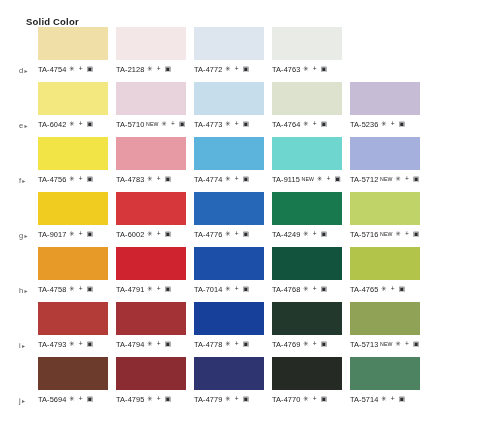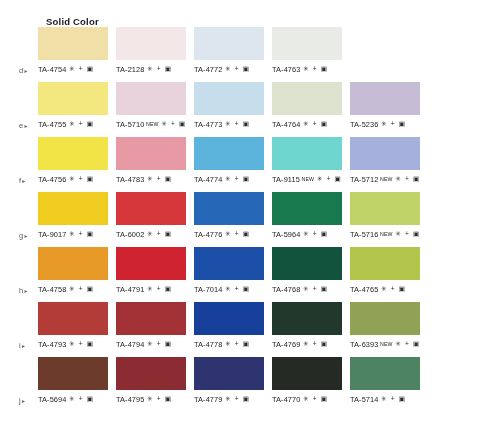--- a/index.html
+++ b/index.html
@@ -14,21 +14,21 @@
     overflow: hidden;
   }
   .page {
     position: relative;
     width: 480px;
     height: 432px;
     background: #ffffff;
   }
   .section-title {
     position: absolute;
-    left: 46px;
+    left: 26px;
     top: 16px;
     font-size: 9.5px;
     font-weight: bold;
     color: #1d1d1f;
     letter-spacing: 0.2px;
   }
   .grid {
     position: absolute;
     left: 0;
     top: 27px;
@@ -143,21 +143,21 @@
             <div class="swatch" style="background: rgb(233, 235, 230);"></div>
             <div class="caption"><span class="code">TA-4763</span><span class="marks">✳ + ▣</span></div>
           </div>
         </div>
       </div>
       <div class="row">
         <div class="row-letter"><span>e</span><span class="arrow">▸</span></div>
         <div class="cells">
           <div class="cell" style="left: 0px;">
             <div class="swatch" style="background: rgb(243, 232, 127);"></div>
-            <div class="caption"><span class="code">TA-4755</span><span class="marks">✳ + ▣</span></div>
+            <div class="caption"><span class="code">TA-6042</span><span class="marks">✳ + ▣</span></div>
           </div>
           <div class="cell" style="left: 78px;">
             <div class="swatch" style="background: rgb(232, 211, 220);"></div>
             <div class="caption"><span class="code">TA-5710</span><span class="new-tag">NEW</span><span class="marks">✳ + ▣</span></div>
           </div>
           <div class="cell" style="left: 156px;">
             <div class="swatch" style="background: rgb(198, 221, 235);"></div>
             <div class="caption"><span class="code">TA-4773</span><span class="marks">✳ + ▣</span></div>
           </div>
           <div class="cell" style="left: 234px;">
@@ -207,21 +207,21 @@
             <div class="swatch" style="background: rgb(214, 55, 58);"></div>
             <div class="caption"><span class="code">TA-6002</span><span class="marks">✳ + ▣</span></div>
           </div>
           <div class="cell" style="left: 156px;">
             <div class="swatch" style="background: rgb(38, 103, 184);"></div>
             <div class="caption"><span class="code">TA-4776</span><span class="marks">✳ + ▣</span></div>
             <div><span class="badge"><span class="badge-sq"></span><span>STAINPROOF</span></span></div>
           </div>
           <div class="cell" style="left: 234px;">
             <div class="swatch" style="background: rgb(24, 121, 78);"></div>
-            <div class="caption"><span class="code">TA-5964</span><span class="marks">✳ + ▣</span></div>
+            <div class="caption"><span class="code">TA-4249</span><span class="marks">✳ + ▣</span></div>
           </div>
           <div class="cell" style="left: 312px;">
             <div class="swatch" style="background: rgb(191, 211, 104);"></div>
             <div class="caption"><span class="code">TA-5716</span><span class="new-tag">NEW</span><span class="marks">✳ + ▣</span></div>
           </div>
         </div>
       </div>
       <div class="row">
         <div class="row-letter"><span>h</span><span class="arrow">▸</span></div>
         <div class="cells">
@@ -264,21 +264,21 @@
           <div class="cell" style="left: 156px;">
             <div class="swatch" style="background: rgb(23, 64, 154);"></div>
             <div class="caption"><span class="code">TA-4778</span><span class="marks">✳ + ▣</span></div>
           </div>
           <div class="cell" style="left: 234px;">
             <div class="swatch" style="background: rgb(35, 56, 44);"></div>
             <div class="caption"><span class="code">TA-4769</span><span class="marks">✳ + ▣</span></div>
           </div>
           <div class="cell" style="left: 312px;">
             <div class="swatch" style="background: rgb(143, 162, 85);"></div>
-            <div class="caption"><span class="code">TA-6393</span><span class="new-tag">NEW</span><span class="marks">✳ + ▣</span></div>
+            <div class="caption"><span class="code">TA-5713</span><span class="new-tag">NEW</span><span class="marks">✳ + ▣</span></div>
           </div>
         </div>
       </div>
       <div class="row">
         <div class="row-letter"><span>j</span><span class="arrow">▸</span></div>
         <div class="cells">
           <div class="cell" style="left: 0px;">
             <div class="swatch" style="background: rgb(109, 59, 44);"></div>
             <div class="caption"><span class="code">TA-5694</span><span class="marks">✳ + ▣</span></div>
           </div>

